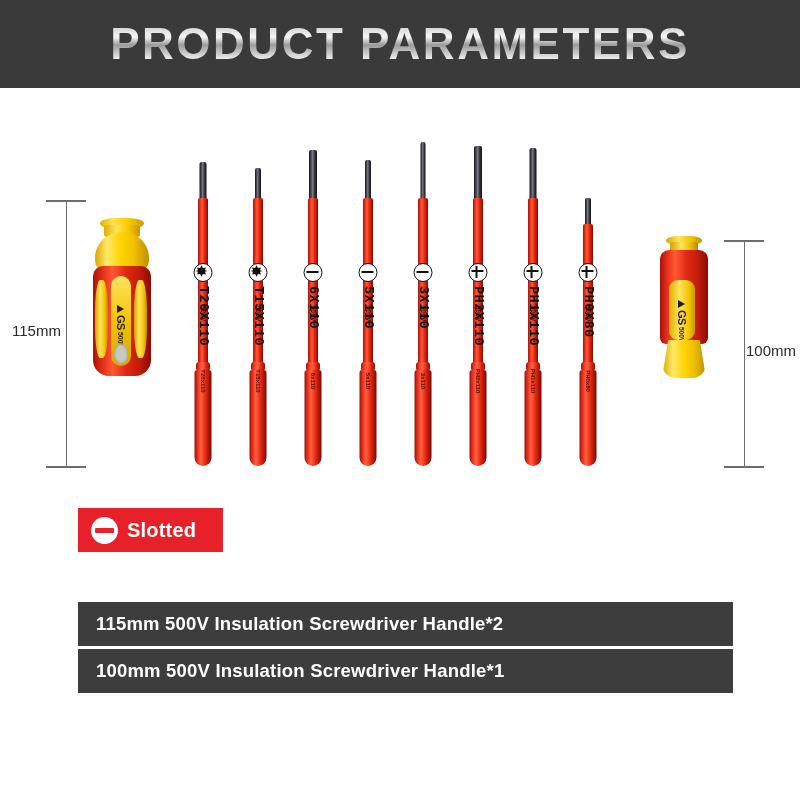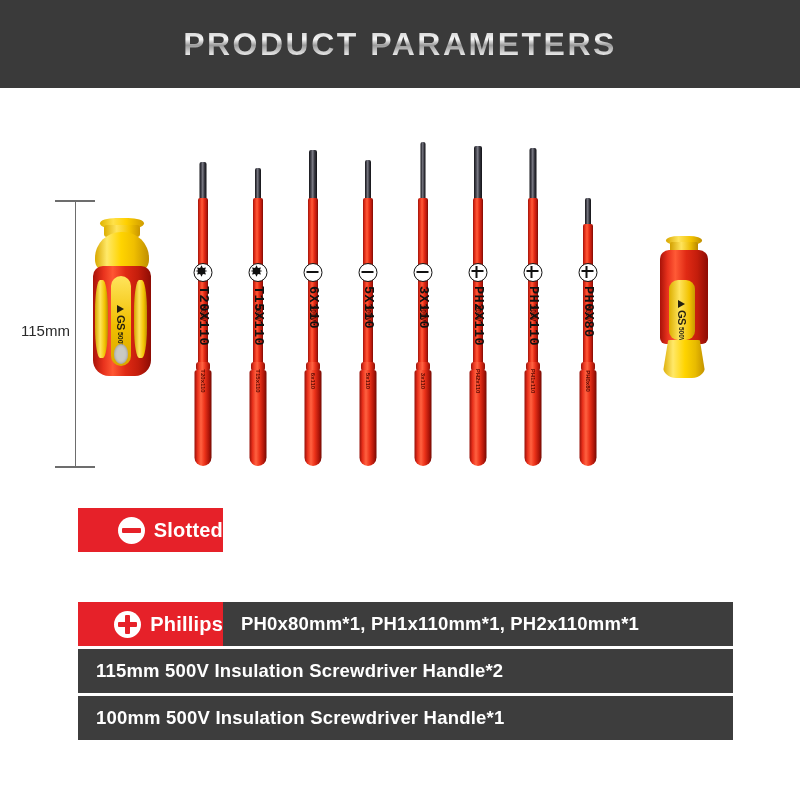--- a/index.html
+++ b/index.html
@@ -11,21 +11,21 @@
     position:relative;
   }
 
   
   .header{
     position:absolute;left:0;top:0;width:800px;height:88px;
     background:#3a3a3a;
     display:flex;align-items:center;justify-content:center;
   }
   .header-title{
-    font-size:32px;
+    font-size:44px;
     font-weight:bold;
     letter-spacing:2.5px;
     font-family:"Liberation Sans", sans-serif;
     background:linear-gradient(180deg,#8e8e8e 0%,#d8d8d8 18%,#f6f6f6 36%,#9a9a9a 52%,#c9c9c9 68%,#ffffff 86%,#e2e2e2 100%);
     -webkit-background-clip:text;
     background-clip:text;
     color:transparent;
     -webkit-text-fill-color:transparent;
     white-space:nowrap;
   }
@@ -220,21 +220,21 @@
   
   .table{
     position:absolute;left:78px;top:508px;width:655px;
   }
   .trow{
     display:flex;align-items:stretch;margin-bottom:3px;height:44px;
   }
   .tlabel{
     width:145px;flex:none;background:#e62129;
     display:flex;align-items:center;gap:9px;
-    padding-left:13px;box-sizing:border-box;justify-content:flex-end;
+    padding-left:13px;box-sizing:border-box;
   }
   .tlabel-text{
     color:#ffffff;font-size:20px;font-weight:bold;
     font-family:"Liberation Sans", sans-serif;
     letter-spacing:0.2px;
   }
   .tvalue{
     flex:1;background:#3d3d3d;
     display:flex;align-items:center;
     padding-left:18px;box-sizing:border-box;
@@ -268,21 +268,21 @@
 </style>
 </head>
 <body>
 
 <div class="header">
   <div class="header-title">PRODUCT PARAMETERS</div>
 </div>
 
 <div class="stage">
 
-  <div class="dim" style="left:53px;top:112px;width:44px;height:192px;">
+  <div class="dim" style="left:44px;top:112px;width:44px;height:192px;">
     <div class="dim-tick" style="top:0;width:40px;"></div>
     <div class="dim-vline" style="top:0;height:268px;"></div>
     <div class="dim-tick" style="top:266px;width:40px;"></div>
     <div class="dim-label" style="left:-32px;top:122px;">115mm</div>
   </div>
 
   <div class="handle-l">
     <div class="hl-cap"></div>
     <div class="hl-neck"></div>
     <div class="hl-top"></div>
@@ -416,39 +416,38 @@
     <div class="hr-body"></div>
     <div class="hr-panel"></div>
     <div class="hr-logo">
       <span class="warn-tri"></span>
       <span class="gs-mark">GS</span>
       <span>500V</span>
     </div>
     <div class="hr-foot"></div>
   </div>
 
+  <div class="dim" style="left:722px;top:152px;width:44px;height:228px;">
+    <div class="dim-tick" style="top:0;width:40px;"></div>
+    <div class="dim-vline" style="top:0;height:228px;"></div>
+    <div class="dim-tick" style="top:226px;width:40px;"></div>
+    <div class="dim-label" style="left:24px;top:102px;">100mm</div>
+  </div>
 
 </div>
 
 <div class="table">
 
   <div class="trow">
     <div class="tlabel">
       <div class="ticon ticon-slot"></div>
       <div class="tlabel-text">Slotted</div>
     </div>
   </div>
 
   <div class="trow">
   </div>
 
-  <div class="trow">
-    <div class="tlabel">
-      <div class="ticon ticon-phil"></div>
-      <div class="tlabel-text">Phillips</div>
-    </div>
-    <div class="tvalue">PH0x80mm*1,  PH1x110mm*1, PH2x110mm*1</div>
-  </div>
 
   <div class="trow-full">115mm 500V Insulation Screwdriver Handle*2</div>
   <div class="trow-full">100mm 500V Insulation Screwdriver Handle*1</div>
 
 </div>
 
 </body></html>

